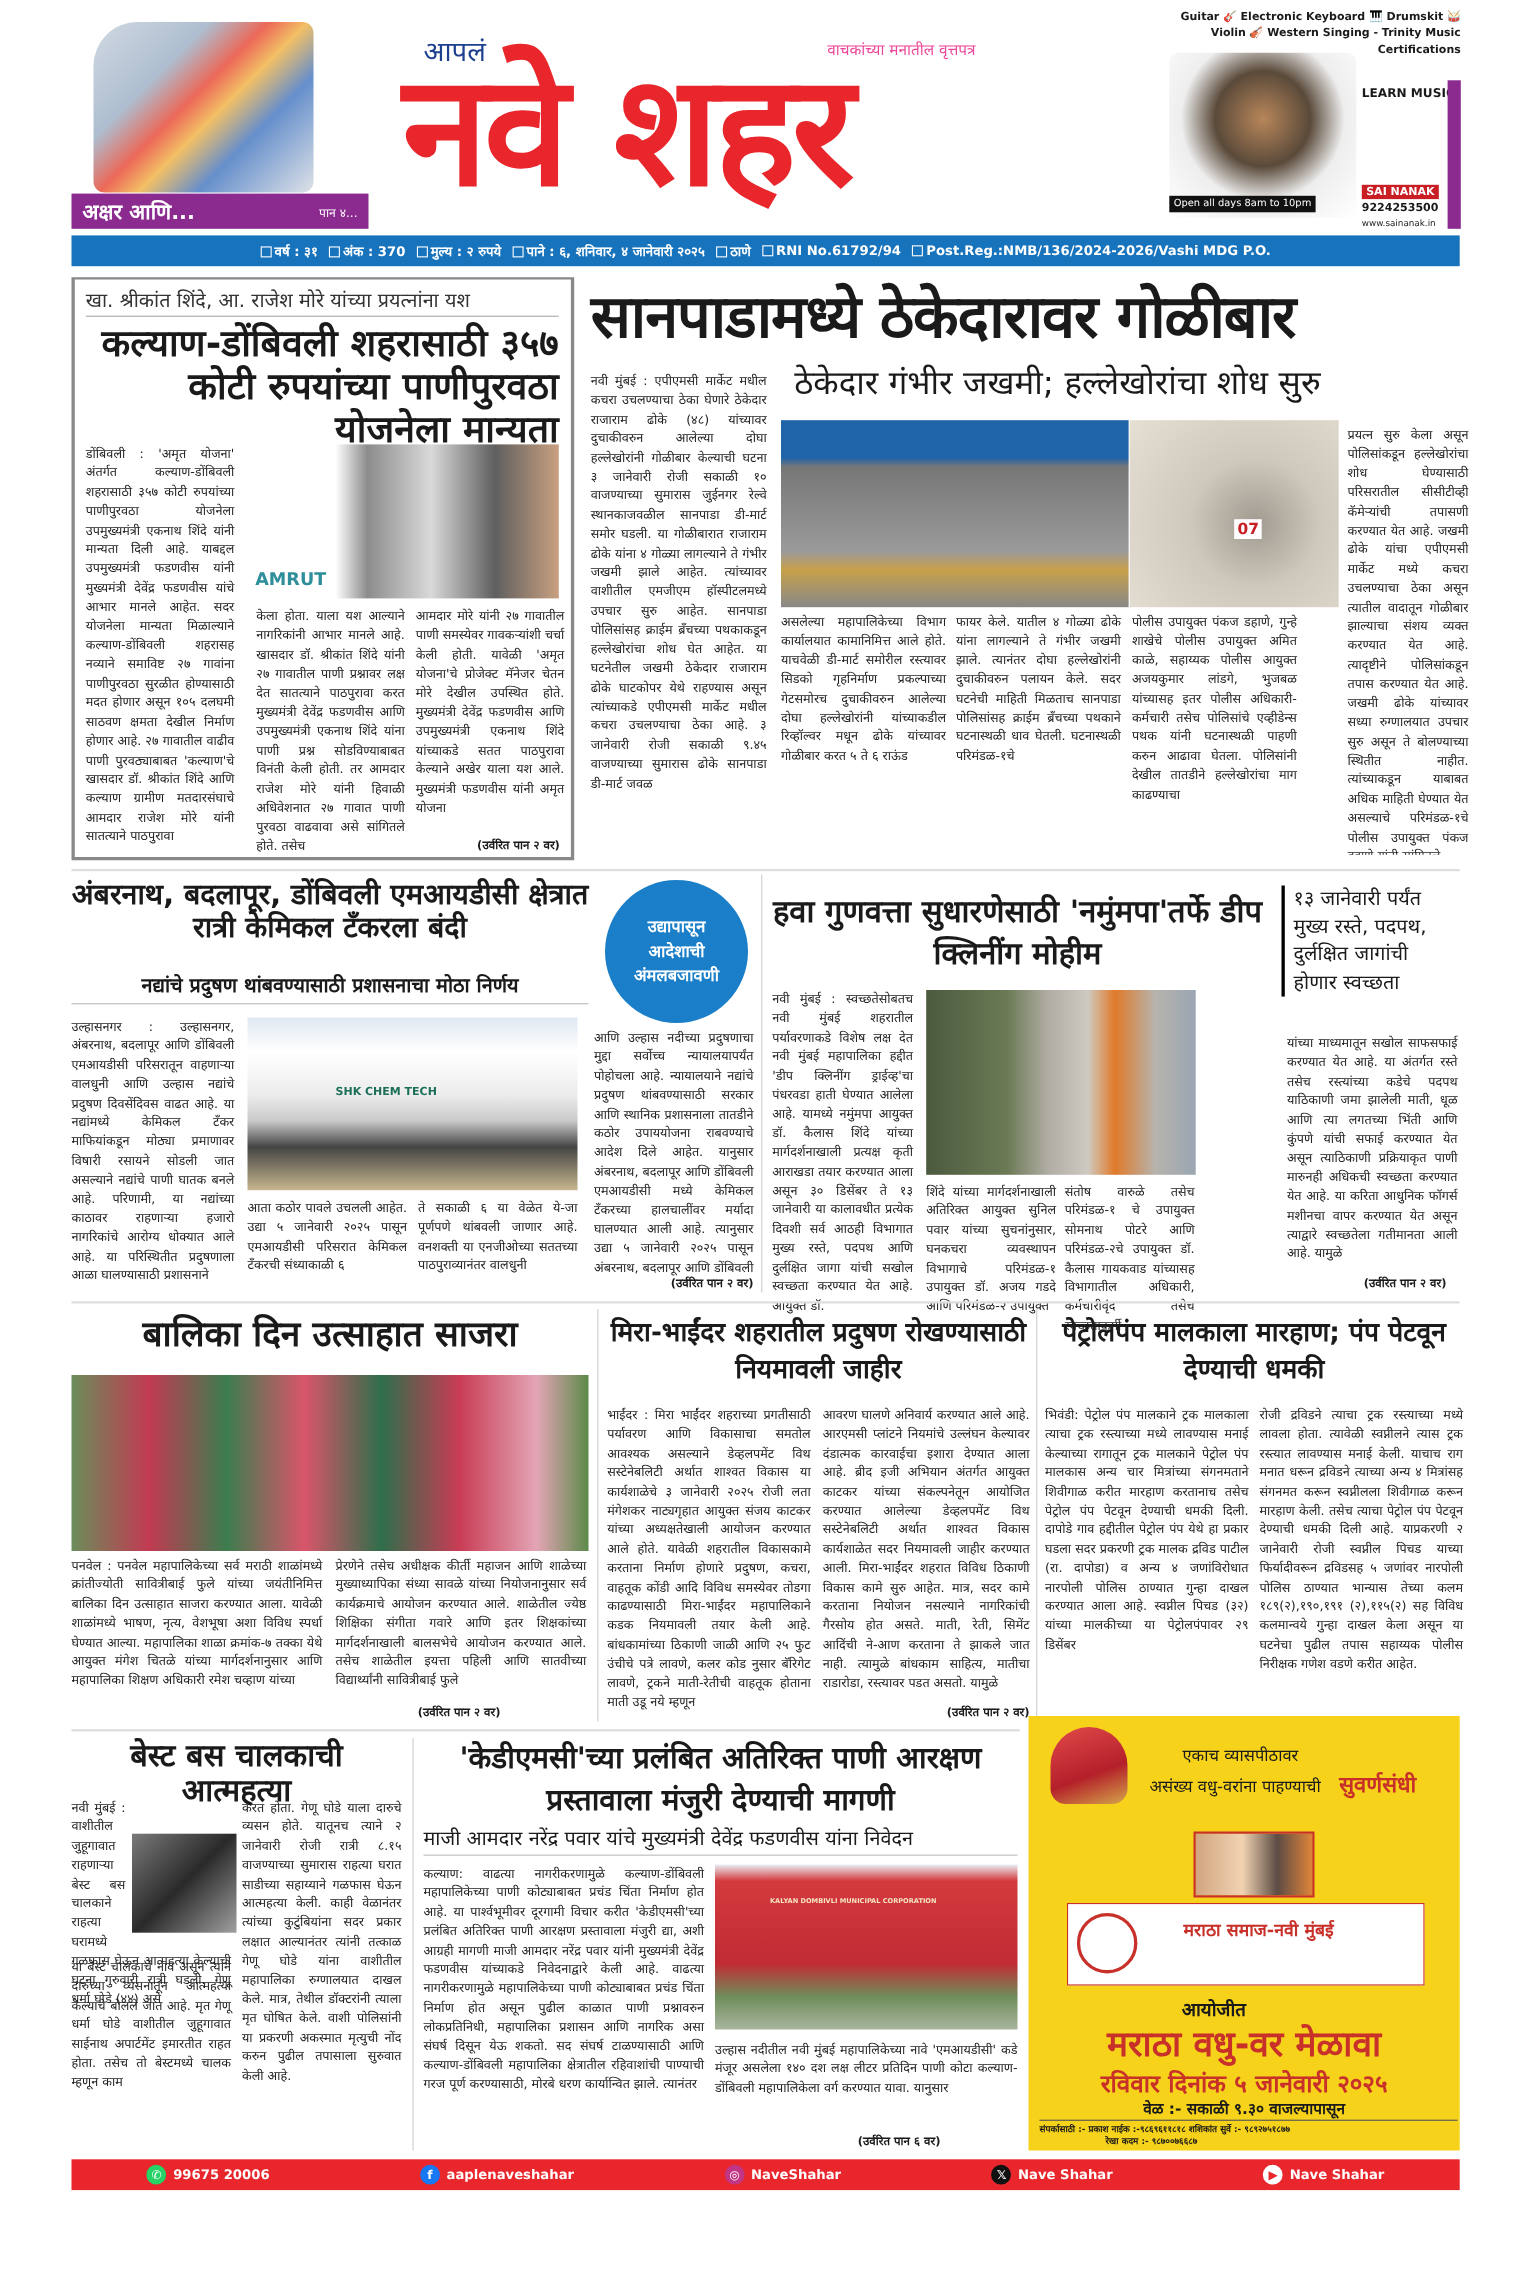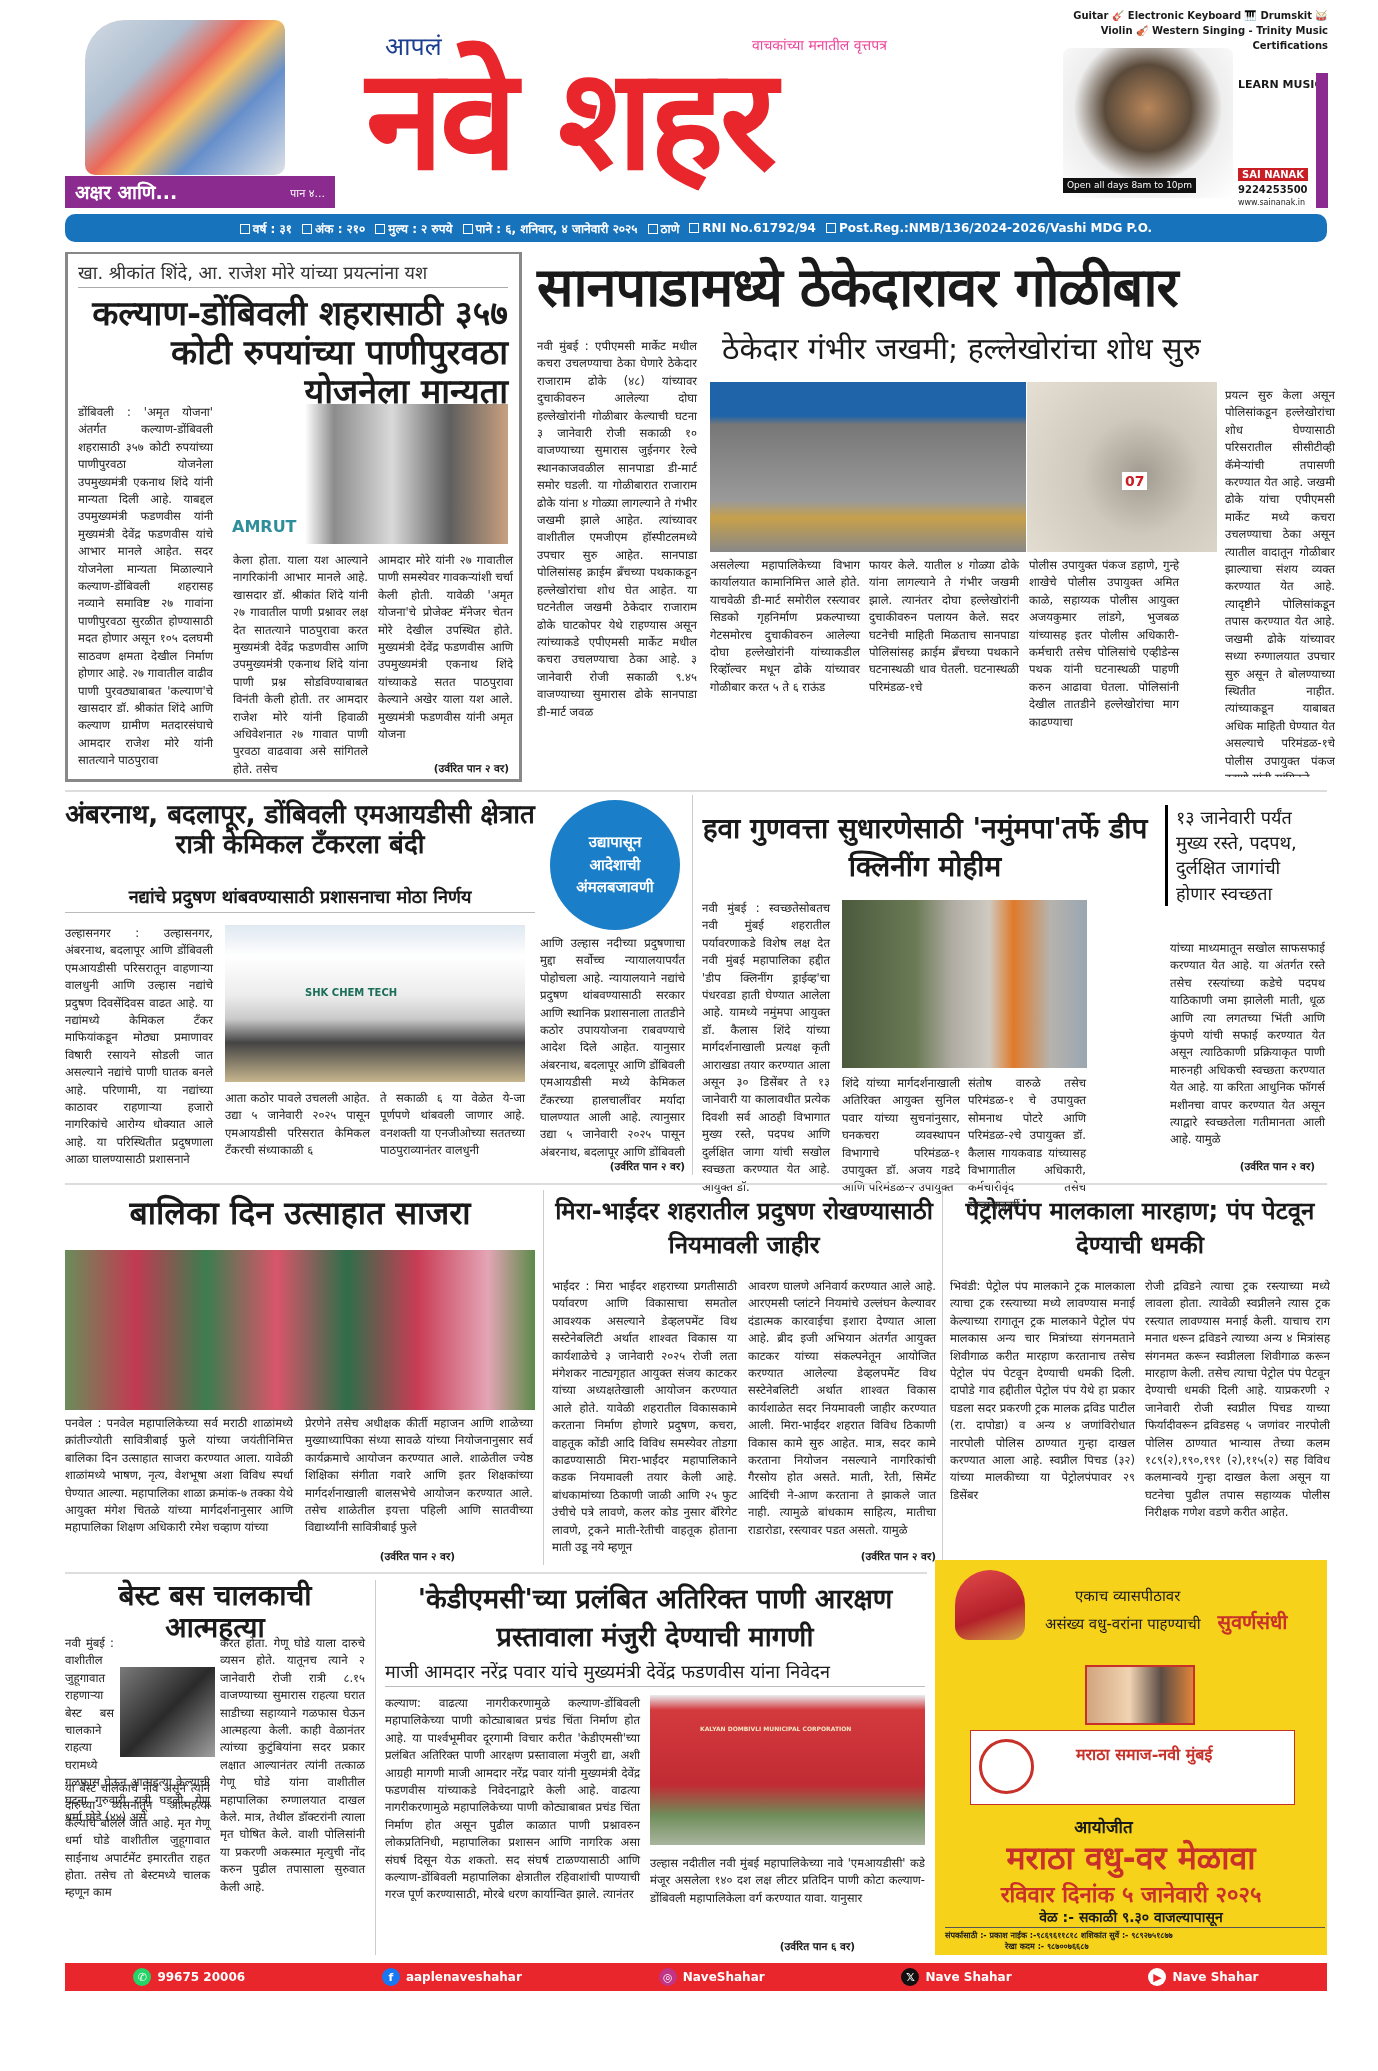--- a/index.html
+++ b/index.html
@@ -15,21 +15,21 @@
   .tagline { left: 752px; top: 35px; font-size: 14px; color: #ec4899; }
   .ad-music { left: 1058px; top: 8px; width: 270px; height: 200px; }
   .ad-music .lines { font-size: 10px; text-align: right; line-height: 15px; font-weight: bold; }
   .ad-music .art { position: absolute; left: 5px; top: 40px; width: 170px; height: 150px; background: radial-gradient(circle at 50% 40%, #b8865a 0, #5a4a3a 35%, #eee 60%, #fff 100%); border-radius: 8px; }
   .ad-music .open { position: absolute; left: 5px; top: 170px; background: #111; color: #fff; font-size: 9px; padding: 2px 4px; line-height: 11px; }
   .ad-music .learn { position: absolute; left: 180px; top: 70px; font-size: 11px; font-weight: bold; }
   .ad-music .brand { position: absolute; left: 180px; top: 160px; background: #c81e24; color: #fff; font-weight: bold; font-size: 10px; padding: 1px 4px; }
   .ad-music .ph { position: absolute; left: 180px; top: 176px; font-size: 10px; font-weight: bold; }
   .ad-music .www { position: absolute; left: 180px; top: 190px; font-size: 8px; }
   .ad-music .side { position: absolute; right: 0; top: 65px; width: 12px; height: 135px; background: #8b2a8f; }
-  .infobar { left: 65px; top: 214px; width: 1262px; height: 28px; background: #1873bd; color: #fff; font-size: 12px; font-weight: bold; display: flex; align-items: center; justify-content: center; gap: 10px; border-radius: 10px; }
+  .infobar { left: 65px; top: 214px; width: 1262px; height: 28px; background: #1873bd; color: #fff; font-size: 12px; font-weight: bold; display: flex; align-items: center; justify-content: center; gap: 10px; }
   .infobar .sq { display:inline-block; width:10px; height:10px; border:1.5px solid #fff; background:#fff0; margin-right:3px; vertical-align:-1px;}
   
   .col { font-size: 11.5px; line-height: 17.4px; text-align: justify; color: #222; }
   .cont { font-size: 10.5px; font-weight: bold; text-align: right; }
   .hrule { height: 2px; background: #ddd; }
   .vrule { width: 1px; background: #ccc; }
   h1, h2, h3 { font-weight: bold; line-height: 1.15; }
   .footer { left: 65px; top: 1963px; width: 1262px; height: 28px; background: #e8262c; color: #fff; display: flex; align-items: center; justify-content: space-around; font-size: 12px; font-weight: bold; }
   .footer .it { display:flex; align-items:center; gap:6px; }
   .footer .ic { width: 18px; height: 18px; border-radius: 50%; display:flex; align-items:center; justify-content:center; font-size: 11px; color:#fff; }
@@ -55,21 +55,21 @@
   <div class="open">Open all days 8am to 10pm</div>
   <div class="learn">LEARN MUSIC</div>
   <div class="brand">SAI NANAK</div>
   <div class="ph">9224253500</div>
   <div class="www">www.sainanak.in</div>
   <div class="side"></div>
 </div>
 
 <div class="abs infobar">
   <span><span class="sq"></span><span>वर्ष : ३१</span></span>
-  <span><span class="sq"></span><span>अंक : २१०</span></span>
+  <span><span class="sq"></span><span>अंक : 370</span></span>
   <span><span class="sq"></span><span>मुल्य : २ रुपये</span></span>
   <span><span class="sq"></span><span>पाने : ६, शनिवार, ४ जानेवारी २०२५</span></span>
   <span><span class="sq"></span><span>ठाणे</span></span>
   <span><span class="sq"></span><span>RNI No.61792/94</span></span>
   <span><span class="sq"></span><span>Post.Reg.:NMB/136/2024-2026/Vashi MDG P.O.</span></span>
 </div>
 
 <div class="abs" style="left:65px;top:252px;width:457px;height:530px;border:3px solid #888;border-top-width:2px;">
   <div style="position:absolute;left:10px;top:6px;font-size:18px;color:#333;border-bottom:1px solid #aaa;width:430px;padding-bottom:3px;">खा. श्रीकांत शिंदे, आ. राजेश मोरे यांच्या प्रयत्नांना यश</div>
   <h2 style="position:absolute;left:10px;top:40px;width:430px;font-size:34px;text-align:right;">कल्याण-डोंबिवली शहरासाठी ३५७ कोटी रुपयांच्या पाणीपुरवठा योजनेला मान्यता</h2>

